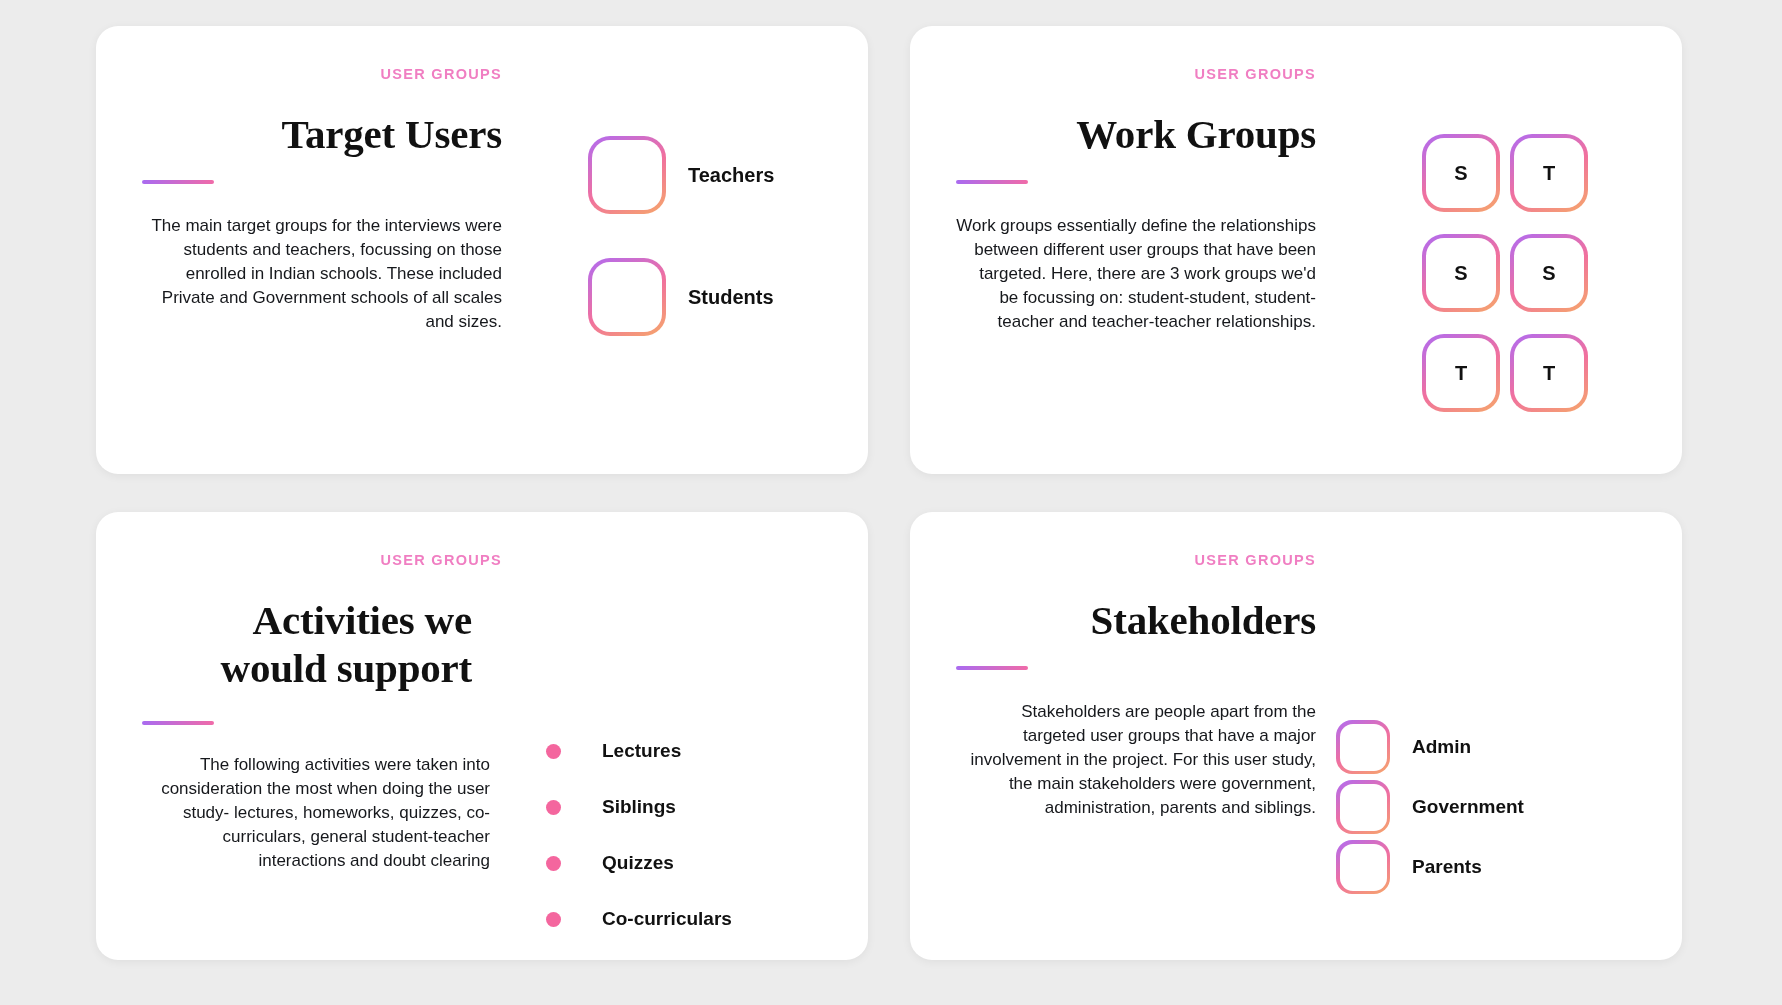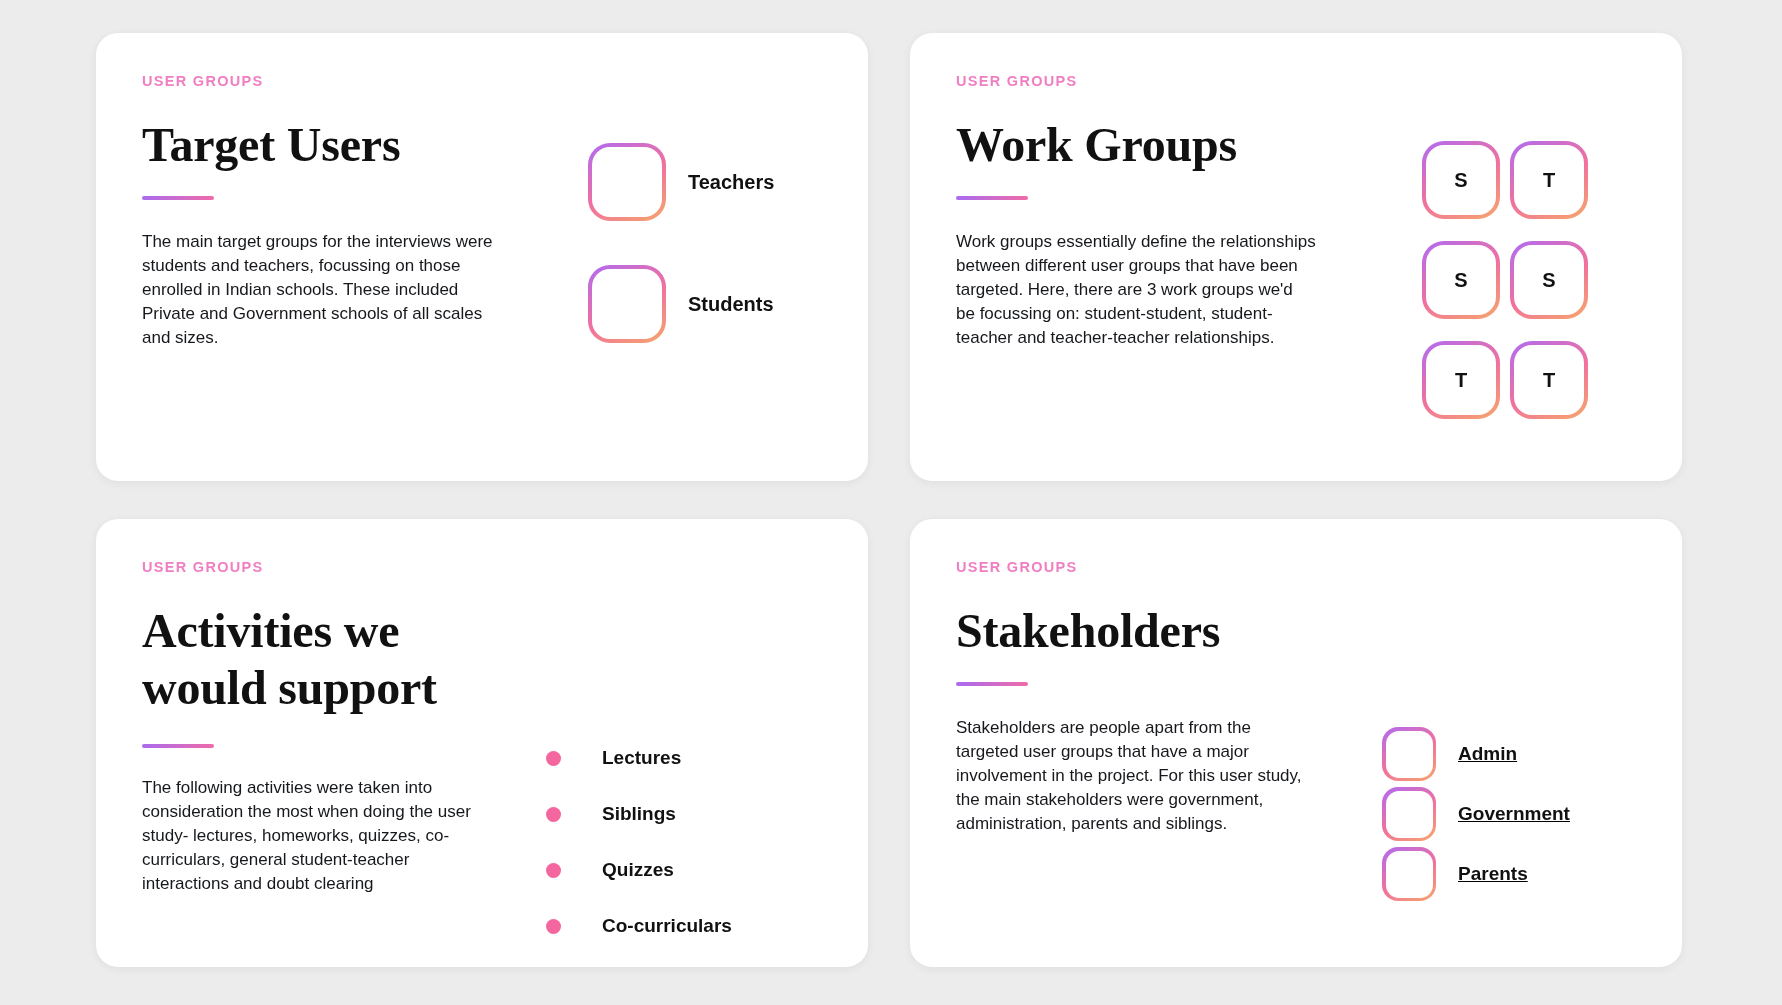--- a/index.html
+++ b/index.html
@@ -11,27 +11,28 @@
     height: 1005px;
     background: #ececec;
     font-family: "Liberation Sans", sans-serif;
     overflow: hidden;
   }
   .board {
     position: relative;
     width: 1782px;
     height: 944px;
     box-sizing: border-box;
-    padding: 33px 96px 33px 96px;
+    padding: 26px 96px 33px 96px;
     display: grid;
     grid-template-columns: 772px 772px;
     grid-template-rows: 448px 448px;
     column-gap: 42px;
     row-gap: 38px;
     align-content: start;
+    text-align: right;
   }
   .card {
     background: #ffffff;
     border-radius: 22px;
     box-shadow: 0 2px 10px rgba(0,0,0,0.06);
     box-sizing: border-box;
     padding: 40px 46px 40px 46px;
     position: relative;
     overflow: hidden;
   }
@@ -40,21 +41,21 @@
     font-size: 14.5px;
     font-weight: bold;
     letter-spacing: 0.09em;
     text-transform: uppercase;
     margin: 0 0 28px 0;
   }
   .card-title {
     font-family: "Liberation Serif", serif;
     font-weight: bold;
     color: #111111;
-    font-size: 48px;
+    font-size: 41px;
     line-height: 1.18;
     margin: 0;
     letter-spacing: -0.2px;
   }
   .rule {
     width: 72px;
     height: 4px;
     border-radius: 2px;
     background: linear-gradient(90deg, #a96bf0 0%, #f06ba8 100%);
     margin: 22px 0 0 0;
@@ -156,23 +157,22 @@
   }
   .bullet-label {
     font-size: 19px;
     font-weight: bold;
     color: #111;
   }
 
   
   .c4-list {
     position: absolute;
-    left: 472px;
+    left: 426px;
     top: 208px;
-    text-decoration: underline;
   }
   .c4-row {
     display: flex;
     align-items: center;
     gap: 22px;
     margin-bottom: 6px;
   }
   .c4-label {
     font-size: 19px;
     font-weight: bold;

